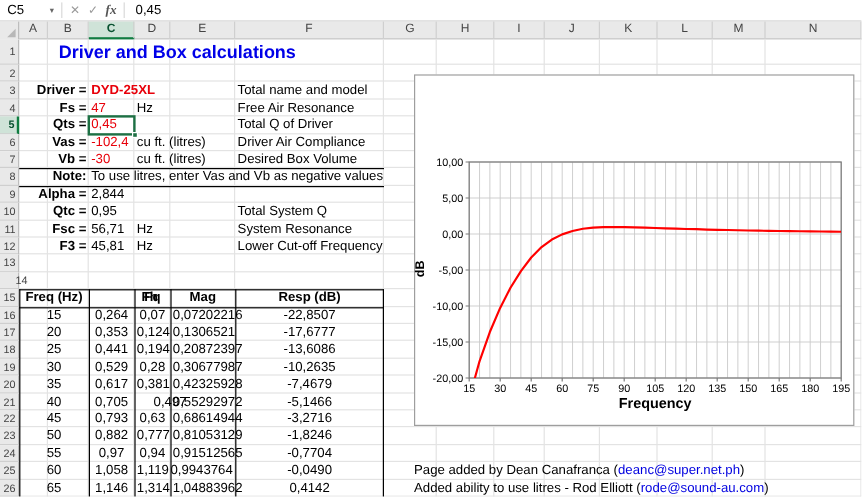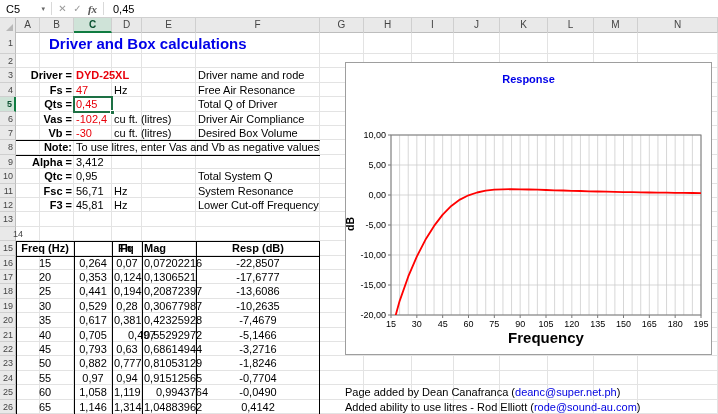--- a/index.html
+++ b/index.html
@@ -49,21 +49,21 @@
   .sel-box { position:absolute; border:2px solid #1d7044; }
   .sel-handle { position:absolute; width:5px; height:5px; background:#1d7044; border:1px solid #fff; }
 
   
   .chart { position:absolute; left:345px; top:29px; width:367px; height:293px; background:#fff;
            border:1px solid #9e9e9e; }
   .chart-title { position:absolute; top:10px; left:0; width:100%; text-align:center;
                  color:#0000e8; font-weight:bold; font-size:11px; }
   .chart svg { position:absolute; left:0; top:0; }
   .xlab { position:absolute; left:45px; width:310px; top:266px; text-align:center;
-          font-weight:bold; font-size:15px; }
+          font-weight:bold; font-size:12px; }
   .ylab { position:absolute; left:-3px; top:155px; font-weight:bold; font-size:10.5px;
           transform:rotate(-90deg); }
 
   .foot { position:absolute; left:345px; white-space:nowrap; }
   .lnk { color:#0000e0; }
 </style>
 </head>
 <body>
 
 <div class="app">
@@ -163,55 +163,55 @@
         <div class="rowh" style="top: 280.2px; height: 14.4px; line-height: 14.4px;">20</div>
         <div class="rowh" style="top: 294.6px; height: 14.4px; line-height: 14.4px;">21</div>
         <div class="rowh" style="top: 309px; height: 14.4px; line-height: 14.4px;">22</div>
         <div class="rowh" style="top: 323.4px; height: 14.4px; line-height: 14.4px;">23</div>
         <div class="rowh" style="top: 337.8px; height: 14.4px; line-height: 14.4px;">24</div>
         <div class="rowh" style="top: 352.2px; height: 14.4px; line-height: 14.4px;">25</div>
         <div class="rowh" style="top: 366.6px; height: 14.4px; line-height: 14.4px;">26</div>
         <div class="cell s-title" style="left: 16px; width: 24px; top: 0px; height: 21px; line-height: 21px; margin-left: 31px;">Driver and Box calculations</div>
         <div class="cell s-lbl" style="left: 16px; width: 58px; top: 35.4px; height: 14.4px; line-height: 14.4px;">Driver =</div>
         <div class="cell s-redb" style="left: 74px; width: 38px; top: 35.4px; height: 14.4px; line-height: 14.4px;">DYD-25XL</div>
-        <div class="cell" style="left: 196px; width: 124px; top: 35.4px; height: 14.4px; line-height: 14.4px;">Driver name and rode</div>
+        <div class="cell" style="left: 196px; width: 124px; top: 35.4px; height: 14.4px; line-height: 14.4px;">Total name and model</div>
         <div class="cell s-lbl" style="left: 16px; width: 58px; top: 49.8px; height: 14.4px; line-height: 14.4px;">Fs =</div>
         <div class="cell s-red" style="left: 74px; width: 38px; top: 49.8px; height: 14.4px; line-height: 14.4px;">47</div>
         <div class="cell" style="left: 112px; width: 30px; top: 49.8px; height: 14.4px; line-height: 14.4px;">Hz</div>
         <div class="cell" style="left: 196px; width: 124px; top: 49.8px; height: 14.4px; line-height: 14.4px;">Free Air Resonance</div>
         <div class="cell s-lbl" style="left: 16px; width: 58px; top: 64.2px; height: 14.4px; line-height: 14.4px;">Qts =</div>
         <div class="cell s-red" style="left: 74px; width: 38px; top: 64.2px; height: 14.4px; line-height: 14.4px;">0,45</div>
         <div class="cell" style="left: 196px; width: 124px; top: 64.2px; height: 14.4px; line-height: 14.4px;">Total Q of Driver</div>
         <div class="cell s-lbl" style="left: 16px; width: 58px; top: 78.6px; height: 14.4px; line-height: 14.4px;">Vas =</div>
         <div class="cell s-red" style="left: 74px; width: 38px; top: 78.6px; height: 14.4px; line-height: 14.4px;">-102,4</div>
         <div class="cell" style="left: 112px; width: 30px; top: 78.6px; height: 14.4px; line-height: 14.4px;">cu ft. (litres)</div>
         <div class="cell" style="left: 196px; width: 124px; top: 78.6px; height: 14.4px; line-height: 14.4px;">Driver Air Compliance</div>
         <div class="cell s-lbl" style="left: 16px; width: 58px; top: 93px; height: 14.4px; line-height: 14.4px;">Vb =</div>
         <div class="cell s-red" style="left: 74px; width: 38px; top: 93px; height: 14.4px; line-height: 14.4px;">-30</div>
         <div class="cell" style="left: 112px; width: 30px; top: 93px; height: 14.4px; line-height: 14.4px;">cu ft. (litres)</div>
         <div class="cell" style="left: 196px; width: 124px; top: 93px; height: 14.4px; line-height: 14.4px;">Desired Box Volume</div>
         <div class="cell s-lbl" style="left: 16px; width: 58px; top: 107.4px; height: 14.4px; line-height: 14.4px;">Note:</div>
         <div class="cell" style="left: 74px; width: 38px; top: 107.4px; height: 14.4px; line-height: 14.4px;">To use litres, enter Vas and Vb as negative values</div>
         <div class="cell s-lbl" style="left: 16px; width: 58px; top: 121.8px; height: 14.4px; line-height: 14.4px;">Alpha =</div>
-        <div class="cell" style="left: 74px; width: 38px; top: 121.8px; height: 14.4px; line-height: 14.4px;">3,412</div>
+        <div class="cell" style="left: 74px; width: 38px; top: 121.8px; height: 14.4px; line-height: 14.4px;">2,844</div>
         <div class="cell s-lbl" style="left: 16px; width: 58px; top: 136.2px; height: 14.4px; line-height: 14.4px;">Qtc =</div>
         <div class="cell" style="left: 74px; width: 38px; top: 136.2px; height: 14.4px; line-height: 14.4px;">0,95</div>
         <div class="cell" style="left: 196px; width: 124px; top: 136.2px; height: 14.4px; line-height: 14.4px;">Total System Q</div>
         <div class="cell s-lbl" style="left: 16px; width: 58px; top: 150.6px; height: 14.4px; line-height: 14.4px;">Fsc =</div>
         <div class="cell" style="left: 74px; width: 38px; top: 150.6px; height: 14.4px; line-height: 14.4px;">56,71</div>
         <div class="cell" style="left: 112px; width: 30px; top: 150.6px; height: 14.4px; line-height: 14.4px;">Hz</div>
         <div class="cell" style="left: 196px; width: 124px; top: 150.6px; height: 14.4px; line-height: 14.4px;">System Resonance</div>
         <div class="cell s-lbl" style="left: 16px; width: 58px; top: 165px; height: 14.4px; line-height: 14.4px;">F3 =</div>
         <div class="cell" style="left: 74px; width: 38px; top: 165px; height: 14.4px; line-height: 14.4px;">45,81</div>
         <div class="cell" style="left: 112px; width: 30px; top: 165px; height: 14.4px; line-height: 14.4px;">Hz</div>
         <div class="cell" style="left: 196px; width: 124px; top: 165px; height: 14.4px; line-height: 14.4px; text-align: right;">Lower Cut-off Frequency</div>
         <div class="cell s-th" style="left: 16px; width: 58px; top: 208.2px; height: 14.4px; line-height: 14.4px;">Freq (Hz)</div>
         <div class="cell s-th" style="left: 74px; width: 38px; top: 208.2px; height: 14.4px; line-height: 14.4px; padding-left: 44px;">Fh</div>
         <div class="cell s-th" style="left: 112px; width: 30px; top: 208.2px; height: 14.4px; line-height: 14.4px;">Fq</div>
-        <div class="cell s-th" style="left: 128px; width: 54px; top: 208.2px; height: 14.4px; line-height: 14.4px;">Mag</div>
+        <div class="cell s-th" style="left: 142px; width: 54px; top: 208.2px; height: 14.4px; line-height: 14.4px;">Mag</div>
         <div class="cell s-th" style="left: 196px; width: 124px; top: 208.2px; height: 14.4px; line-height: 14.4px;">Resp (dB)</div>
         <div class="cell s-num" style="left: 16px; width: 58px; top: 222.6px; height: 14.4px; line-height: 14.4px;">15</div>
         <div class="cell s-num" style="left: 74px; width: 38px; top: 222.6px; height: 14.4px; line-height: 14.4px;">0,264</div>
         <div class="cell s-num" style="left: 112px; width: 30px; top: 222.6px; height: 14.4px; line-height: 14.4px;">0,07</div>
         <div class="cell s-num" style="left: 142px; width: 54px; top: 222.6px; height: 14.4px; line-height: 14.4px;">0,07202216</div>
         <div class="cell s-num" style="left: 196px; width: 124px; top: 222.6px; height: 14.4px; line-height: 14.4px;">-22,8507</div>
         <div class="cell s-num" style="left: 16px; width: 58px; top: 237px; height: 14.4px; line-height: 14.4px;">20</div>
         <div class="cell s-num" style="left: 74px; width: 38px; top: 237px; height: 14.4px; line-height: 14.4px;">0,353</div>
         <div class="cell s-num" style="left: 112px; width: 30px; top: 237px; height: 14.4px; line-height: 14.4px;">0,124</div>
         <div class="cell s-num" style="left: 142px; width: 54px; top: 237px; height: 14.4px; line-height: 14.4px;">0,1306521</div>
@@ -247,21 +247,21 @@
         <div class="cell s-num" style="left: 142px; width: 54px; top: 323.4px; height: 14.4px; line-height: 14.4px;">0,81053129</div>
         <div class="cell s-num" style="left: 196px; width: 124px; top: 323.4px; height: 14.4px; line-height: 14.4px;">-1,8246</div>
         <div class="cell s-num" style="left: 16px; width: 58px; top: 337.8px; height: 14.4px; line-height: 14.4px;">55</div>
         <div class="cell s-num" style="left: 74px; width: 38px; top: 337.8px; height: 14.4px; line-height: 14.4px;">0,97</div>
         <div class="cell s-num" style="left: 112px; width: 30px; top: 337.8px; height: 14.4px; line-height: 14.4px;">0,94</div>
         <div class="cell s-num" style="left: 142px; width: 54px; top: 337.8px; height: 14.4px; line-height: 14.4px;">0,91512565</div>
         <div class="cell s-num" style="left: 196px; width: 124px; top: 337.8px; height: 14.4px; line-height: 14.4px;">-0,7704</div>
         <div class="cell s-num" style="left: 16px; width: 58px; top: 352.2px; height: 14.4px; line-height: 14.4px;">60</div>
         <div class="cell s-num" style="left: 74px; width: 38px; top: 352.2px; height: 14.4px; line-height: 14.4px;">1,058</div>
         <div class="cell s-num" style="left: 112px; width: 30px; top: 352.2px; height: 14.4px; line-height: 14.4px;">1,119</div>
-        <div class="cell s-num" style="left: 154px; width: 54px; top: 352.2px; height: 14.4px; line-height: 14.4px;">0,9943764</div>
+        <div class="cell s-num" style="left: 140px; width: 54px; top: 352.2px; height: 14.4px; line-height: 14.4px;">0,9943764</div>
         <div class="cell s-num" style="left: 196px; width: 124px; top: 352.2px; height: 14.4px; line-height: 14.4px;">-0,0490</div>
         <div class="cell s-num" style="left: 16px; width: 58px; top: 366.6px; height: 14.4px; line-height: 14.4px;">65</div>
         <div class="cell s-num" style="left: 74px; width: 38px; top: 366.6px; height: 14.4px; line-height: 14.4px;">1,146</div>
         <div class="cell s-num" style="left: 112px; width: 30px; top: 366.6px; height: 14.4px; line-height: 14.4px;">1,314</div>
         <div class="cell s-num" style="left: 142px; width: 54px; top: 366.6px; height: 14.4px; line-height: 14.4px;">1,04883962</div>
         <div class="cell s-num" style="left: 196px; width: 124px; top: 366.6px; height: 14.4px; line-height: 14.4px;">0,4142</div>
         <div class="bline" style="left: 16px; top: 107.4px; width: 304px; height: 1px;"></div>
         <div class="bline" style="left: 16px; top: 121.8px; width: 304px; height: 1px;"></div>
         <div class="bline" style="left: 16px; top: 208.2px; width: 304px; height: 1px;"></div>
         <div class="bline" style="left: 16px; top: 222.6px; width: 304px; height: 1px;"></div>
@@ -369,19 +369,18 @@
             <line x1="42" y1="222" x2="45" y2="222" stroke="#7a7a7a"></line>
             <text x="40" y="225" font-size="9" text-anchor="end" fill="#000">-15,00</text>
             <line x1="42" y1="252" x2="45" y2="252" stroke="#7a7a7a"></line>
             <text x="40" y="255" font-size="9" text-anchor="end" fill="#000">-20,00</text>
           </g>
           <clipPath id="pc">
             <rect x="45" y="72" width="310" height="180"></rect>
           </clipPath>
           <path d="M45.0 269.1 L53.6 238.1 L62.2 213.7 L70.8 193.6 L79.4 176.8 L88.1 162.9 L96.7 151.6 L105.3 142.9 L113.9 136.6 L122.5 132.3 L131.1 129.5 L139.7 127.6 L148.3 126.7 L156.9 126.3 L165.6 126.2 L174.2 126.3 L182.8 126.5 L191.4 126.7 L200.0 127.0 L208.6 127.3 L217.2 127.5 L225.8 127.8 L234.4 128.0 L243.1 128.3 L251.7 128.5 L260.3 128.7 L268.9 128.9 L277.5 129.1 L286.1 129.2 L294.7 129.4 L303.3 129.5 L311.9 129.6 L320.6 129.7 L329.2 129.8 L337.8 129.9 L346.4 130.0 L355.0 130.1 " fill="none" stroke="#ff0000" stroke-width="1.8" stroke-linejoin="round" clip-path="url(#pc)"></path>
         </svg>
-      <div class="chart-title">Response</div>
       <div class="xlab">Frequency</div>
       <div class="ylab">dB</div>
     </div>
   </div>
 
 </div>
 
 </body></html>

